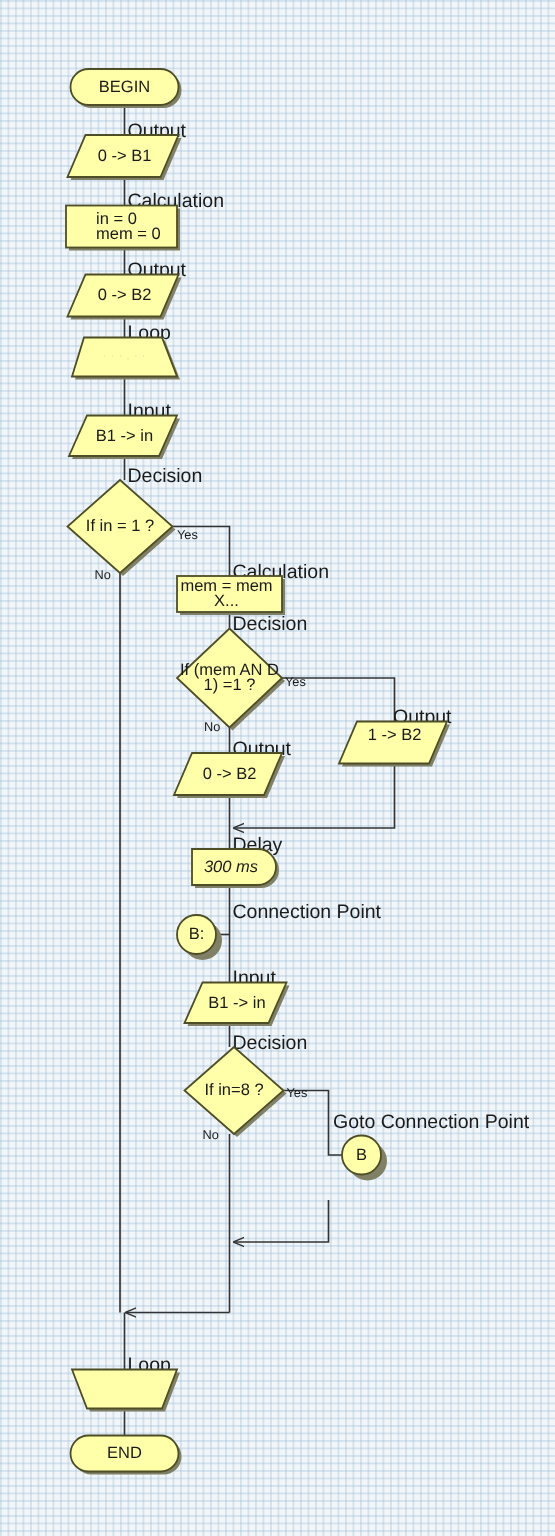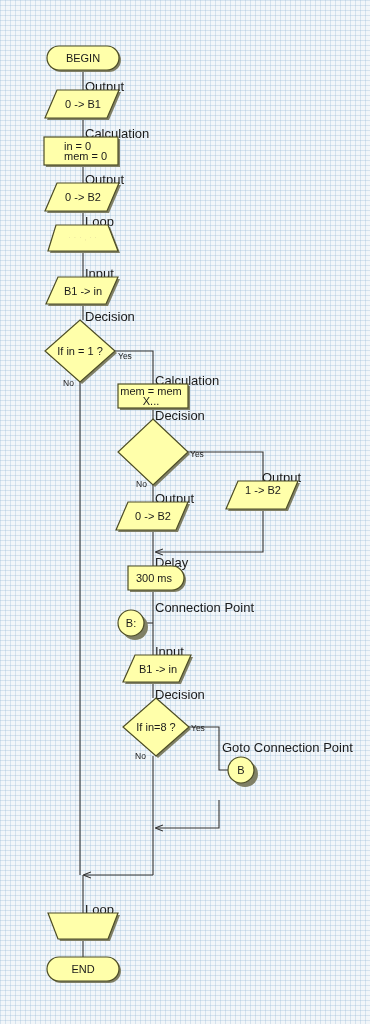--- a/index.html
+++ b/index.html
@@ -189,20 +189,24 @@
     <rect x="2" y="2" width="70" height="24" fill="#808066"></rect>
     <rect x="0" y="0" width="70" height="24" fill="#ffffaa" stroke="#4d4d26" stroke-width="1.2"></rect>
   </svg>
   <div class="shape-text" style="left:118px;top:384px;width:66px;height:24px;">mem = mem X...</div>
 
   <div class="type-label" style="left:155px;top:411px;">Decision</div>
   <svg class="node-shape" style="position:absolute;left:118px;top:419px;width:76px;height:72px;overflow:visible">
     <polygon points="37,2 72,35 37,68 2,35" fill="#808066"></polygon>
     <polygon points="35,0 70,33 35,66 0,33" fill="#ffffaa" stroke="#4d4d26" stroke-width="1.2"></polygon>
   </svg>
+  <div class="shape-text" style="left:118px;top:419px;width:70px;height:66px;">If
+(mem AN
+D 1) =1
+?</div>
 
   <div class="type-label" style="left:262px;top:473px;">Output</div>
   <svg class="node-shape" style="position:absolute;left:228px;top:481px;width:78px;height:33px;overflow:visible">
     <polygon points="12,2 72,2 60,30 0,30" fill="#808066"></polygon>
     <polygon points="10,0 70,0 58,28 -2,28" fill="#ffffaa" stroke="#4d4d26" stroke-width="1.2"></polygon>
   </svg>
   <div class="shape-text" style="left:228px;top:481px;width:70px;height:18px;">1
 -&gt; B2</div>
 
   <div class="type-label" style="left:155px;top:494px;">Output</div>
@@ -211,21 +215,21 @@
     <polygon points="10,0 70,0 58,28 -2,28" fill="#ffffaa" stroke="#4d4d26" stroke-width="1.2"></polygon>
   </svg>
   <div class="shape-text" style="left:118px;top:502px;width:70px;height:28px;">0
 -&gt; B2</div>
 
   <div class="type-label" style="left:155px;top:558px;">Delay</div>
   <svg class="node-shape" style="position:absolute;left:128px;top:566px;width:62px;height:29px;overflow:visible">
     <path d="M 2 2 L 46 2 A 12 12 0 0 1 46 26 L 2 26 Z" fill="#808066"></path>
     <path d="M 0 0 L 44 0 A 12 12 0 0 1 44 24 L 0 24 Z" fill="#ffffaa" stroke="#4d4d26" stroke-width="1.2"></path>
   </svg>
-  <div class="shape-text" style="left:128px;top:566px;width:52px;height:24px;">300 ms</div>
+  <div class="shape-text" style="left:128px;top:566px;width:52px;height:24px;font-style:italic;">300 ms</div>
 
   <div class="type-label" style="left:155px;top:603px;">Connection Point</div>
   <svg class="node-shape" style="position:absolute;left:118px;top:610px;width:30px;height:30px;overflow:visible">
     <circle cx="15" cy="15" r="13" fill="#808066" transform="translate(2,2)"></circle>
     <circle cx="13" cy="13" r="13" fill="#ffffaa" stroke="#4d4d26" stroke-width="1.2"></circle>
   </svg>
   <div class="shape-text" style="left:118px;top:610px;width:26px;height:26px;">B:</div>
 
   <div class="type-label" style="left:155px;top:647px;">Input</div>
   <svg class="node-shape" style="position:absolute;left:125px;top:655px;width:72px;height:32px;overflow:visible">

